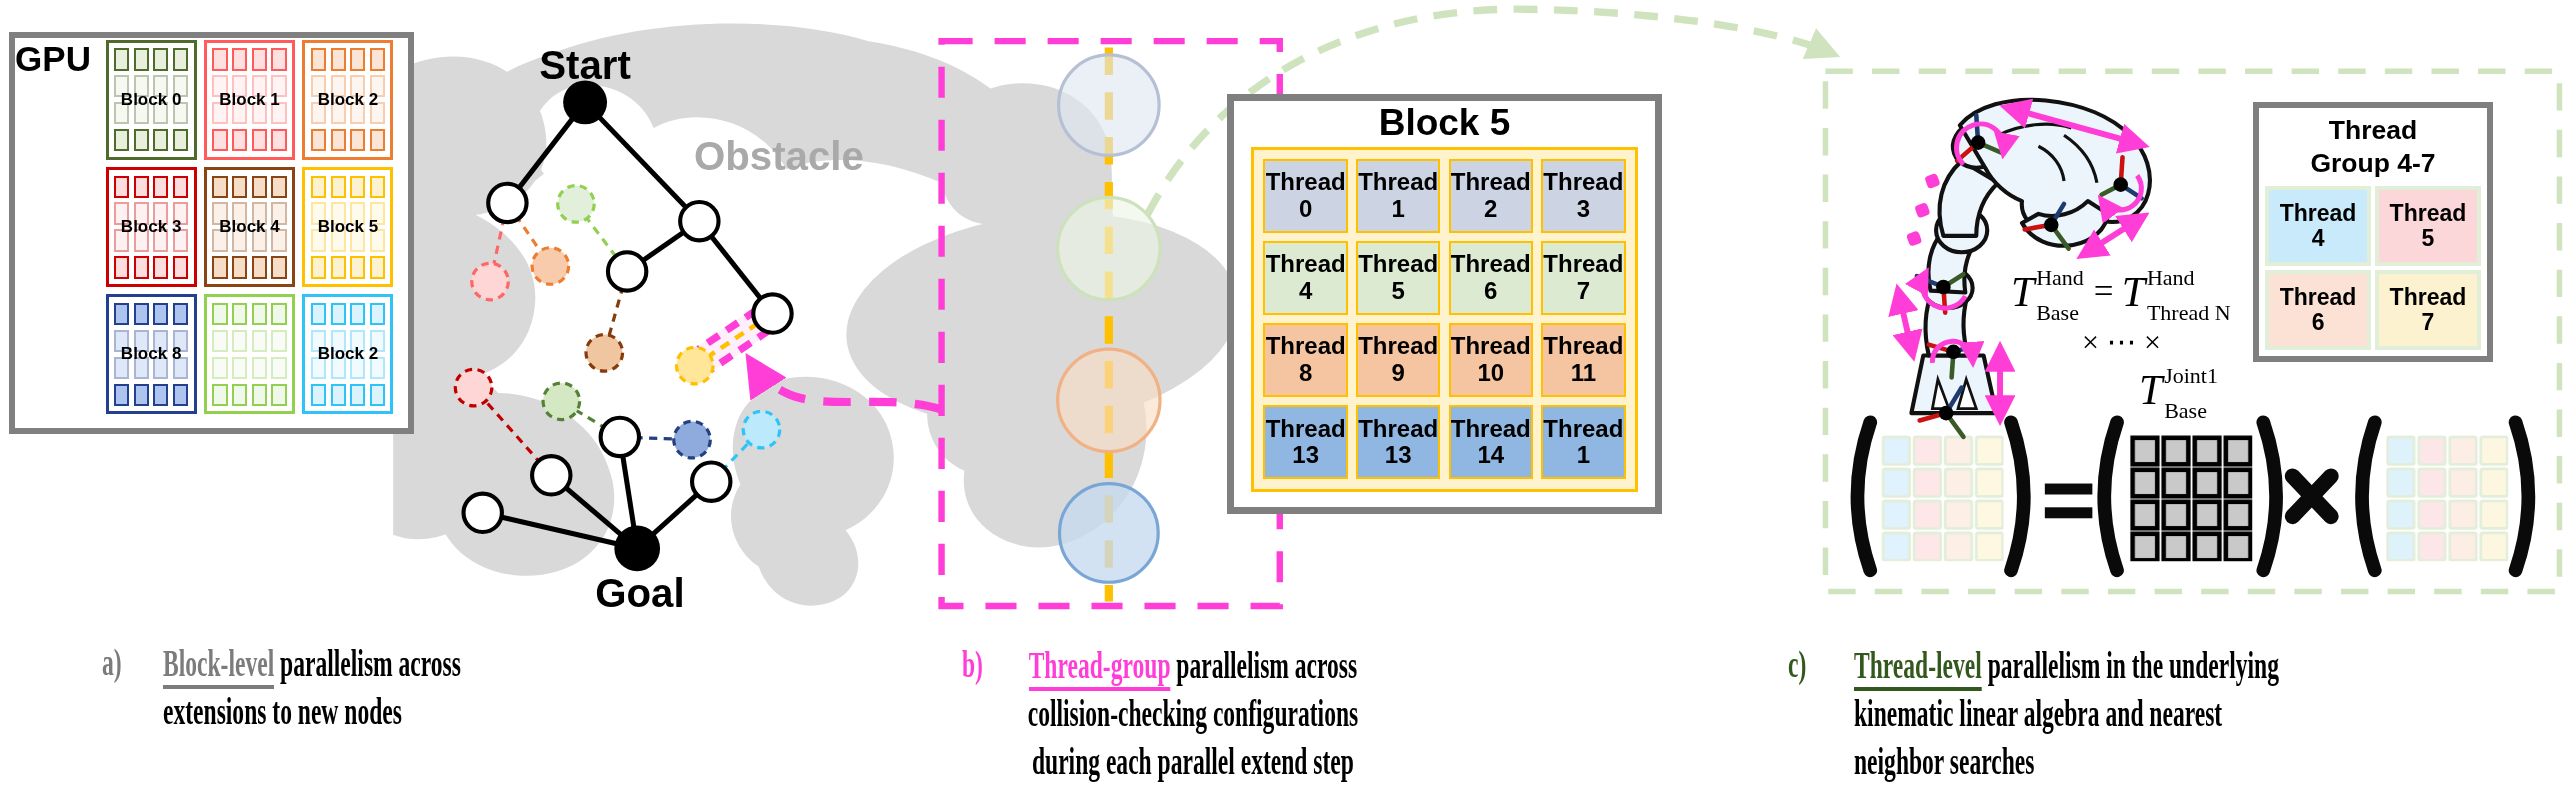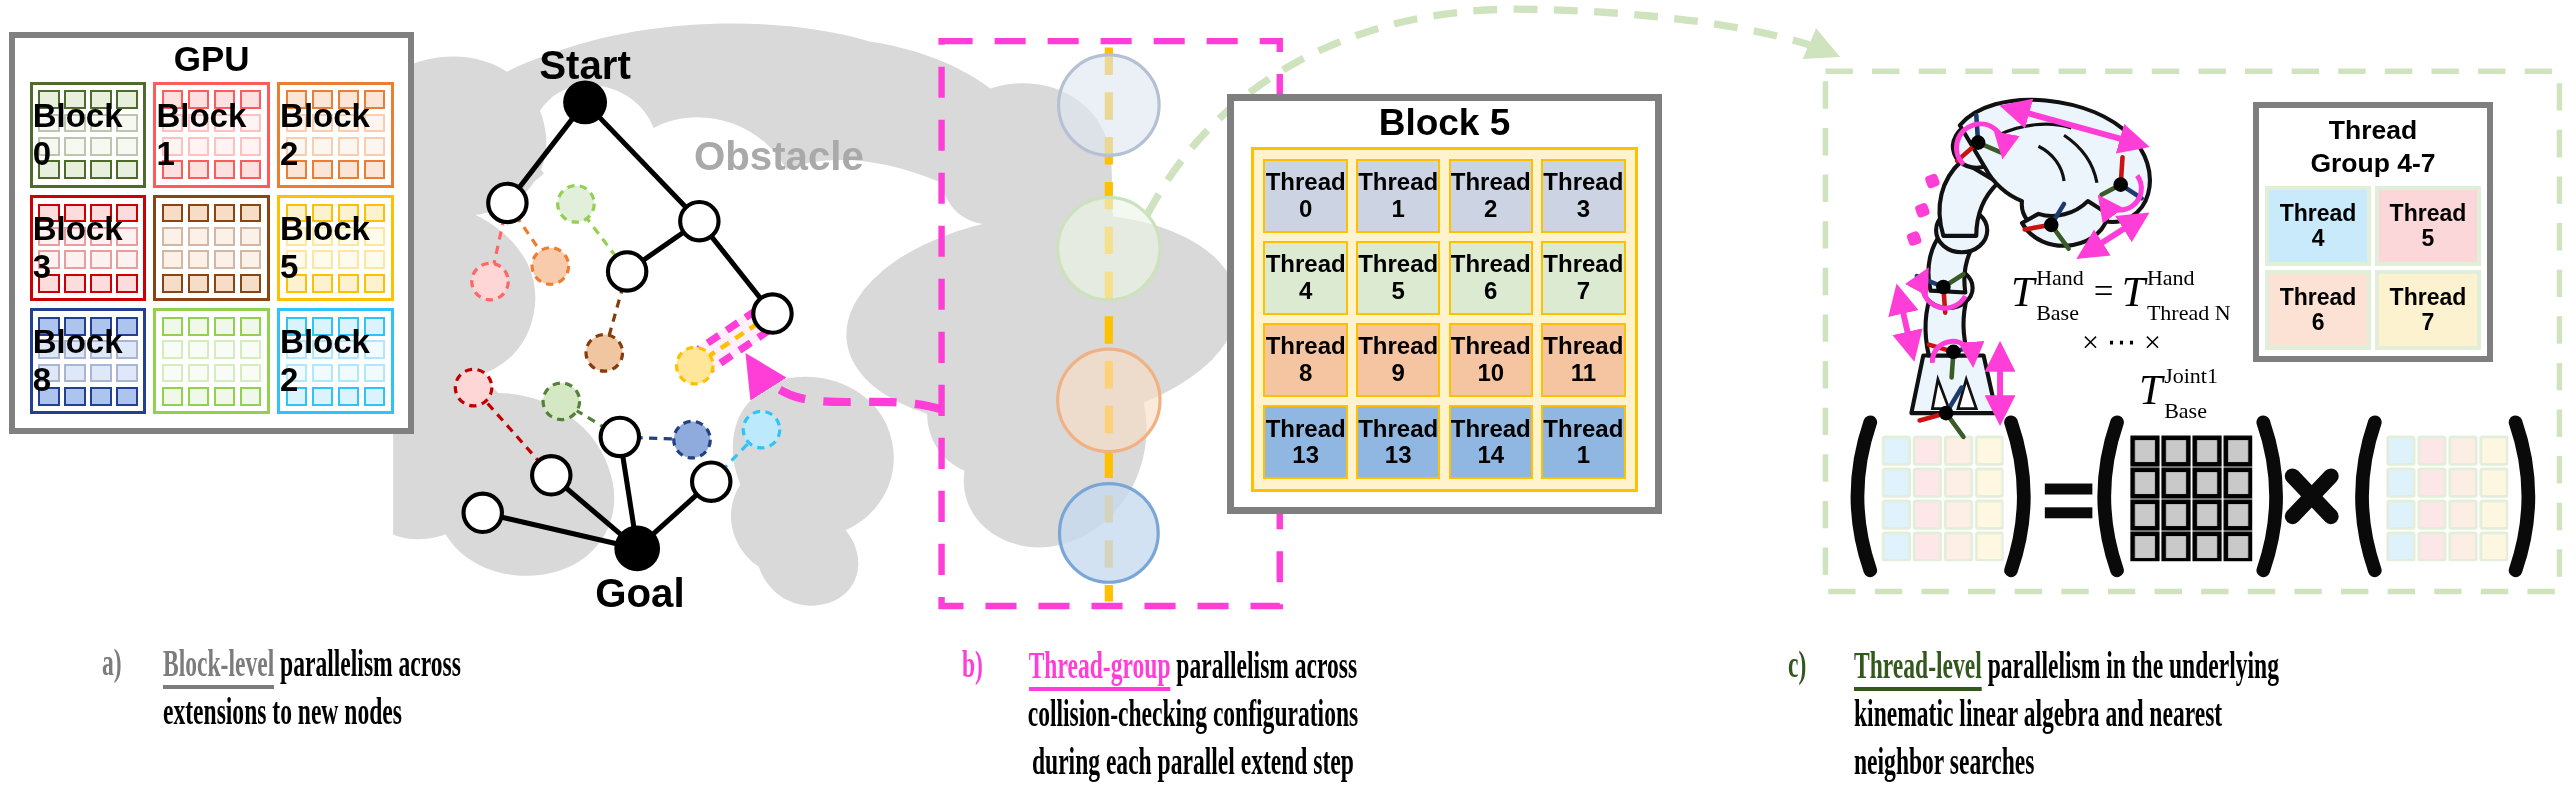--- a/index.html
+++ b/index.html
@@ -5,31 +5,31 @@
   html,body{margin:0;padding:0;background:#fff;}
   #canvas{position:relative;width:2576px;height:787px;background:#fff;overflow:hidden;
           font-family:"Liberation Sans",sans-serif;}
   #bg-svg{position:absolute;left:0;top:0;z-index:1;}
 
   
   .absbox{position:absolute;z-index:3;box-sizing:border-box;background:#fff;}
 
   
   #gpu-box{left:9.1px;top:32px;width:405px;height:402px;border:6.4px solid #808080;
-           display:flex;flex-direction:column;}
+           display:flex;flex-direction:row;}
   #gpu-title{text-align:center;font-weight:bold;font-size:35px;line-height:42px;color:#000;}
   #gpu-grid{flex:1;display:grid;grid-template-columns:repeat(3,1fr);grid-template-rows:repeat(3,1fr);
             gap:7.3px;padding:1.8px 14.6px 13.7px 14.6px;}
   .gblock{position:relative;border:3.7px solid var(--c);background:#fff;box-sizing:border-box;}
   .sq-grid{position:absolute;inset:0;display:grid;grid-template-columns:repeat(4,1fr);
            grid-template-rows:repeat(4,1fr);gap:4.6px;padding:5.5px;}
   .sq{border:2.7px solid var(--c);background:var(--t);box-sizing:border-box;}
   .sq-grid .sq:nth-child(n+5):nth-child(-n+12){opacity:.38;}
   .gblock-label{position:absolute;inset:0;display:flex;align-items:center;justify-content:center;
-                font-weight:bold;font-size:33px;color:#000;}
+                font-weight:bold;font-size:17px;color:#000;}
 
   
   #block5-box{left:1227px;top:94px;width:435px;height:420px;border:7.3px solid #7f7f7f;
               display:flex;flex-direction:column;}
   #block5-title{text-align:center;font-weight:bold;font-size:37px;line-height:44px;color:#000;}
   #block5-inner{flex:1;margin:1.8px 17.4px 15.5px 17.4px;border:3.7px solid #ffc000;background:#fff3cd;
                 display:grid;grid-template-columns:repeat(4,1fr);grid-template-rows:repeat(4,1fr);
                 gap:8.2px;padding:9.1px;box-sizing:border-box;}
   .tcell{border:2.7px solid #ffc000;display:flex;flex-direction:column;align-items:center;
          justify-content:center;font-weight:bold;font-size:24px;line-height:1.12;color:#000;
@@ -404,20 +404,21 @@
             <span class="sq"></span>
             <span class="sq"></span>
             <span class="sq"></span>
             <span class="sq"></span>
             <span class="sq"></span>
             <span class="sq"></span>
             <span class="sq"></span>
             <span class="sq"></span>
             <span class="sq"></span>
           </div>
+        <div class="gblock-label">Block 4</div>
       </div>
       <div class="gblock" style="--c:#ffc000;--t:#fdf2cf">
         <div class="sq-grid">
             <span class="sq"></span>
             <span class="sq"></span>
             <span class="sq"></span>
             <span class="sq"></span>
             <span class="sq"></span>
             <span class="sq"></span>
             <span class="sq"></span>

